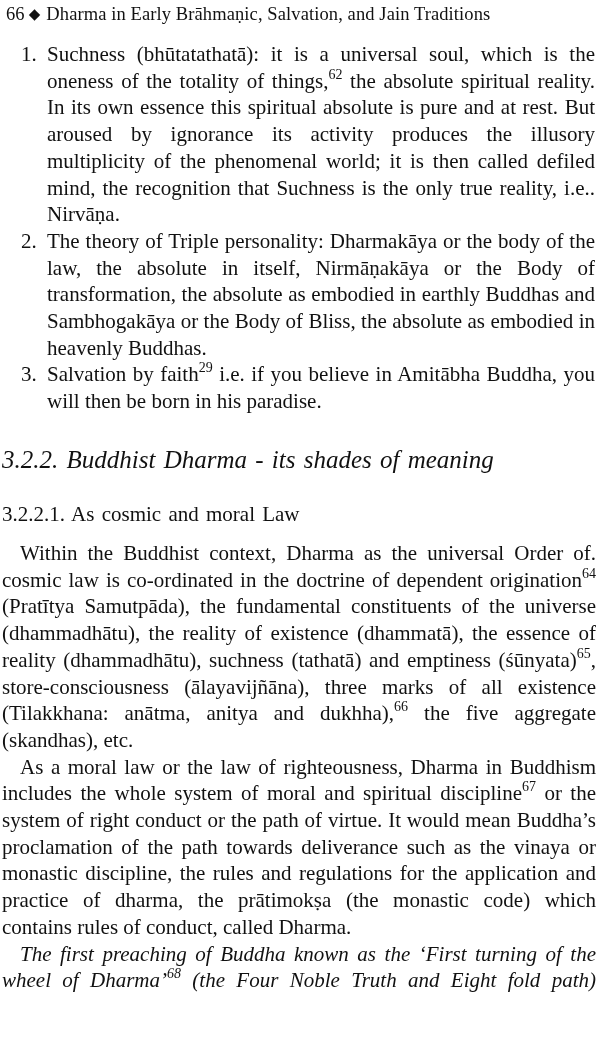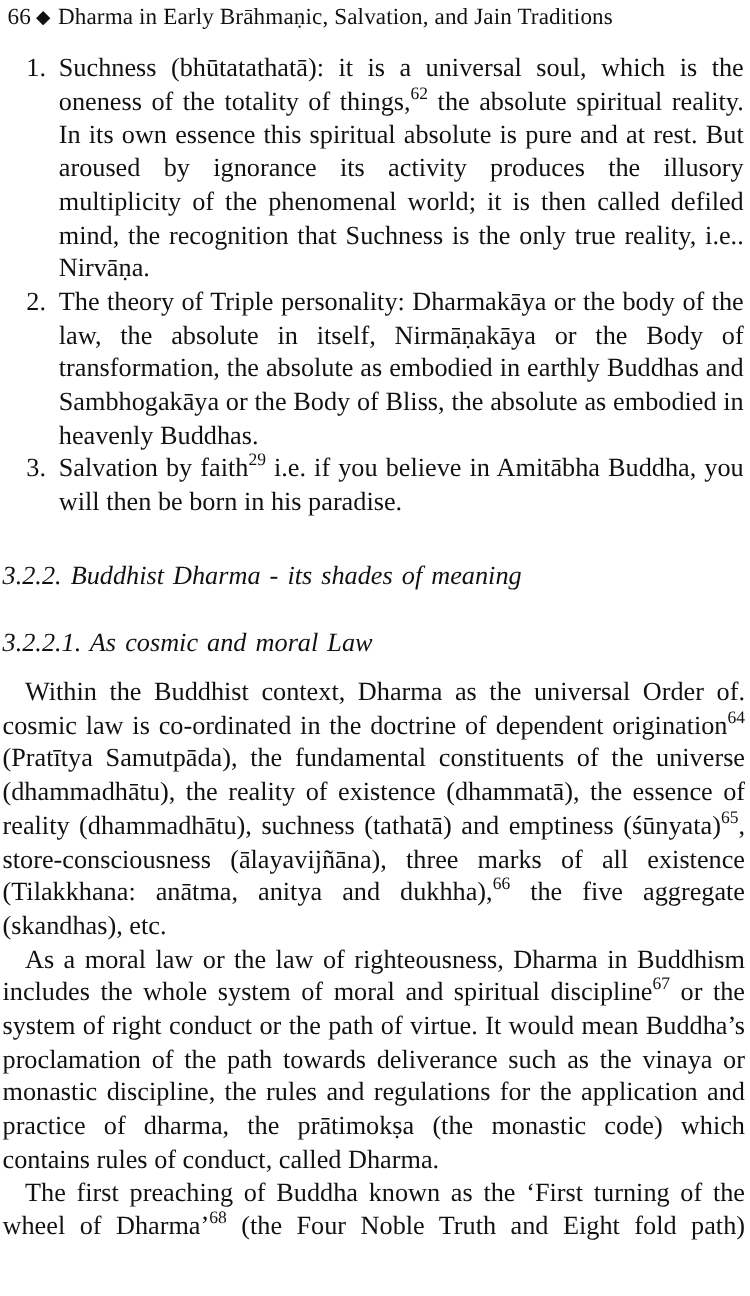--- a/index.html
+++ b/index.html
@@ -18,34 +18,34 @@
     position: absolute; left: 21px; top: 41px; width: 574px;
     font-size: 21px; line-height: 26.7px;
   }
   .li { display: flex; }
   .li .num { width: 26px; flex: 0 0 26px; }
   .li .txt { flex: 1; text-align: justify; text-align-last: left; }
   .ital { }
   sup { font-size: 14px; line-height: 0; vertical-align: 9px; }
   .h2 {
     position: absolute; left: 2px; top: 446px;
-    font-style: italic; font-size: 21px; line-height: 28px;
+    font-style: italic; font-size: 25px; line-height: 28px;
     white-space: nowrap; word-spacing: 2px;
   }
   .h3 {
     position: absolute; left: 2px; top: 500px;
-    font-style: italic; font-size: 21px; line-height: 28px;
+    font-size: 21px; line-height: 28px;
     white-space: nowrap; word-spacing: 2px;
   }
   .body {
     position: absolute; left: 2px; top: 540px; width: 594px;
     font-size: 21px; line-height: 26.7px;
   }
   .para { text-indent: 18px; text-align: justify; margin: 0; }
-  .para.last { text-align-last: justify; }
+  .para.last { text-align-last: justify; font-style: italic; }
 </style>
 </head>
 <body>
 
 <div class="header">
   <span>66</span><span class="diamond">◆</span><span>Dharma in Early Brāhmaṇic, Salvation, and Jain Traditions</span>
 </div>
 
 <div class="list">
   <div class="li">

